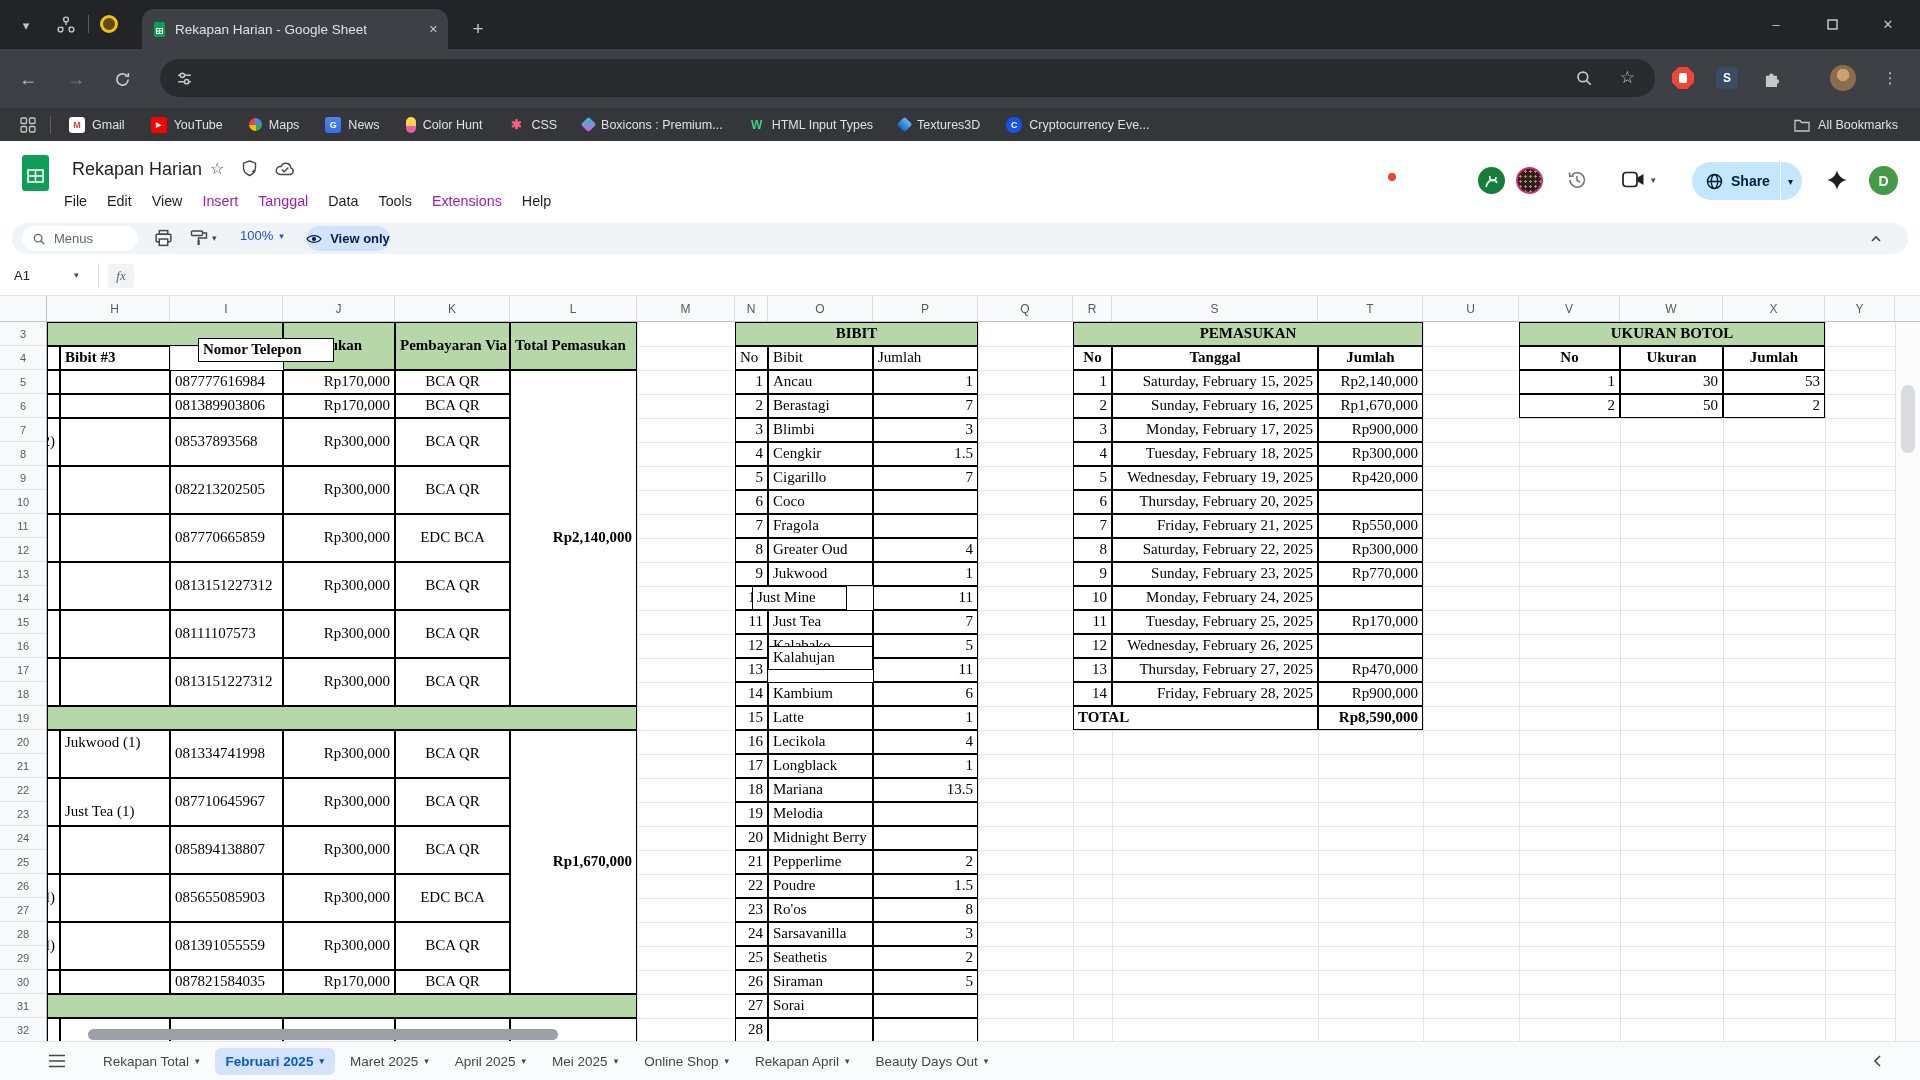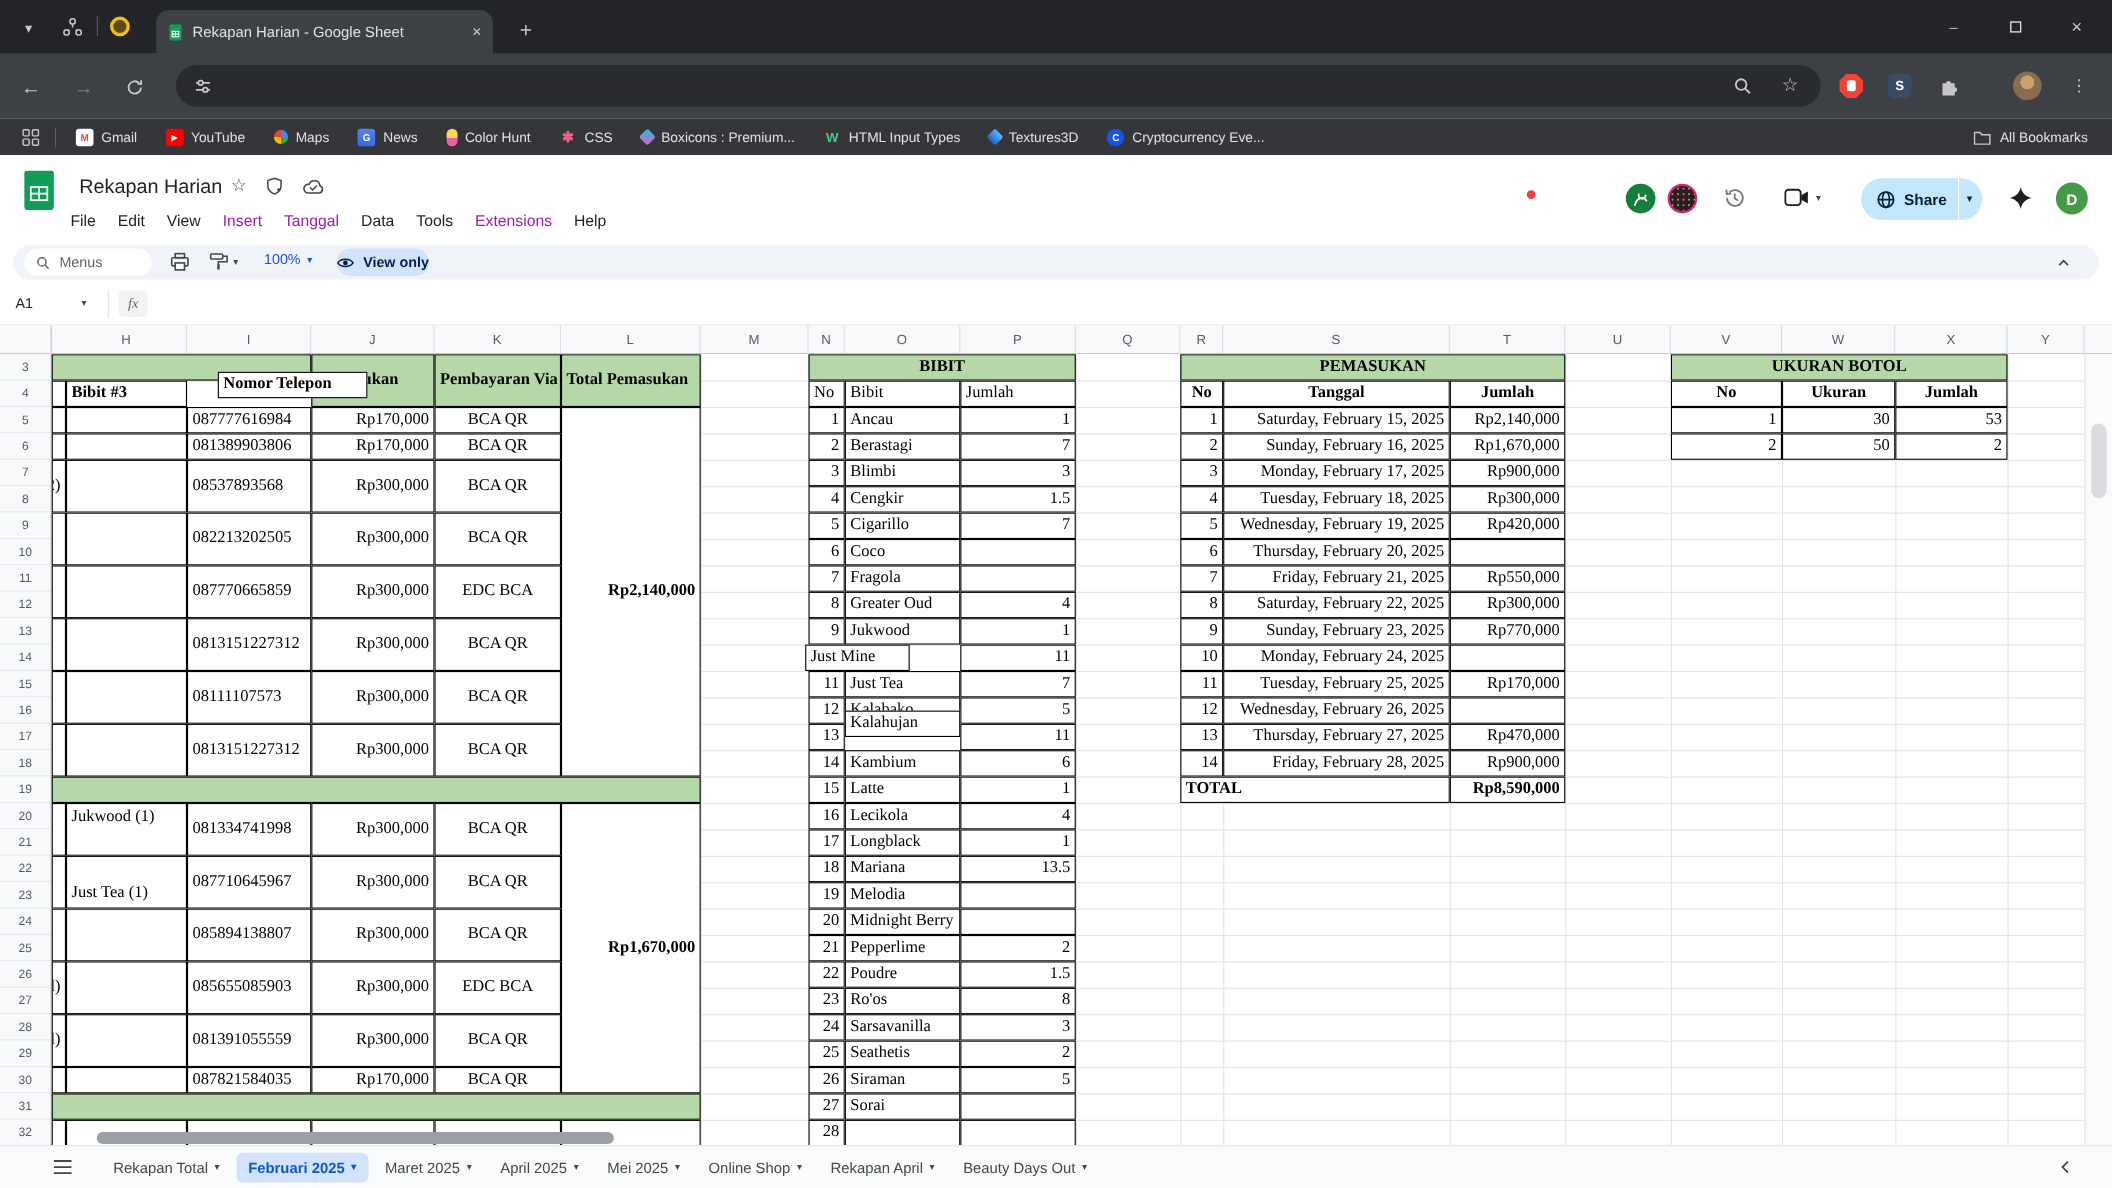--- a/index.html
+++ b/index.html
@@ -530,21 +530,21 @@
       <div class="cell c-right" style="left: 735px; top: 192px; width: 33px; height: 24px;">7</div>
       <div class="cell c-left" style="left: 768px; top: 192px; width: 105px; height: 24px;">Fragola</div>
       <div class="cell c-right" style="left: 873px; top: 192px; width: 105px; height: 24px;"></div>
       <div class="cell c-right" style="left: 735px; top: 216px; width: 33px; height: 24px;">8</div>
       <div class="cell c-left" style="left: 768px; top: 216px; width: 105px; height: 24px;">Greater Oud</div>
       <div class="cell c-right" style="left: 873px; top: 216px; width: 105px; height: 24px;">4</div>
       <div class="cell c-right" style="left: 735px; top: 240px; width: 33px; height: 24px;">9</div>
       <div class="cell c-left" style="left: 768px; top: 240px; width: 105px; height: 24px;">Jukwood</div>
       <div class="cell c-right" style="left: 873px; top: 240px; width: 105px; height: 24px;">1</div>
       <div class="cell c-right" style="left: 735px; top: 264px; width: 33px; height: 24px;">10</div>
-      <div class="cell c-left" style="left: 732px; top: 264px; width: 95px; height: 24px;">Just Mine</div>
+      <div class="cell c-left" style="left: 752px; top: 264px; width: 95px; height: 24px;">Just Mine</div>
       <div class="cell c-right" style="left: 873px; top: 264px; width: 105px; height: 24px;">11</div>
       <div class="cell c-right" style="left: 735px; top: 288px; width: 33px; height: 24px;">11</div>
       <div class="cell c-left" style="left: 768px; top: 288px; width: 105px; height: 24px;">Just Tea</div>
       <div class="cell c-right" style="left: 873px; top: 288px; width: 105px; height: 24px;">7</div>
       <div class="cell c-right" style="left: 735px; top: 312px; width: 33px; height: 24px;">12</div>
       <div class="cell c-left" style="left: 768px; top: 312px; width: 105px; height: 24px;">Kalabako</div>
       <div class="cell c-right" style="left: 873px; top: 312px; width: 105px; height: 24px;">5</div>
       <div class="cell c-right" style="left: 735px; top: 336px; width: 33px; height: 24px;">13</div>
       <div class="cell c-left" style="left: 768px; top: 324px; width: 105px; height: 24px; font-family: Liberation Serif, serif;">Kalahujan</div>
       <div class="cell c-right" style="left: 873px; top: 336px; width: 105px; height: 24px;">11</div>

